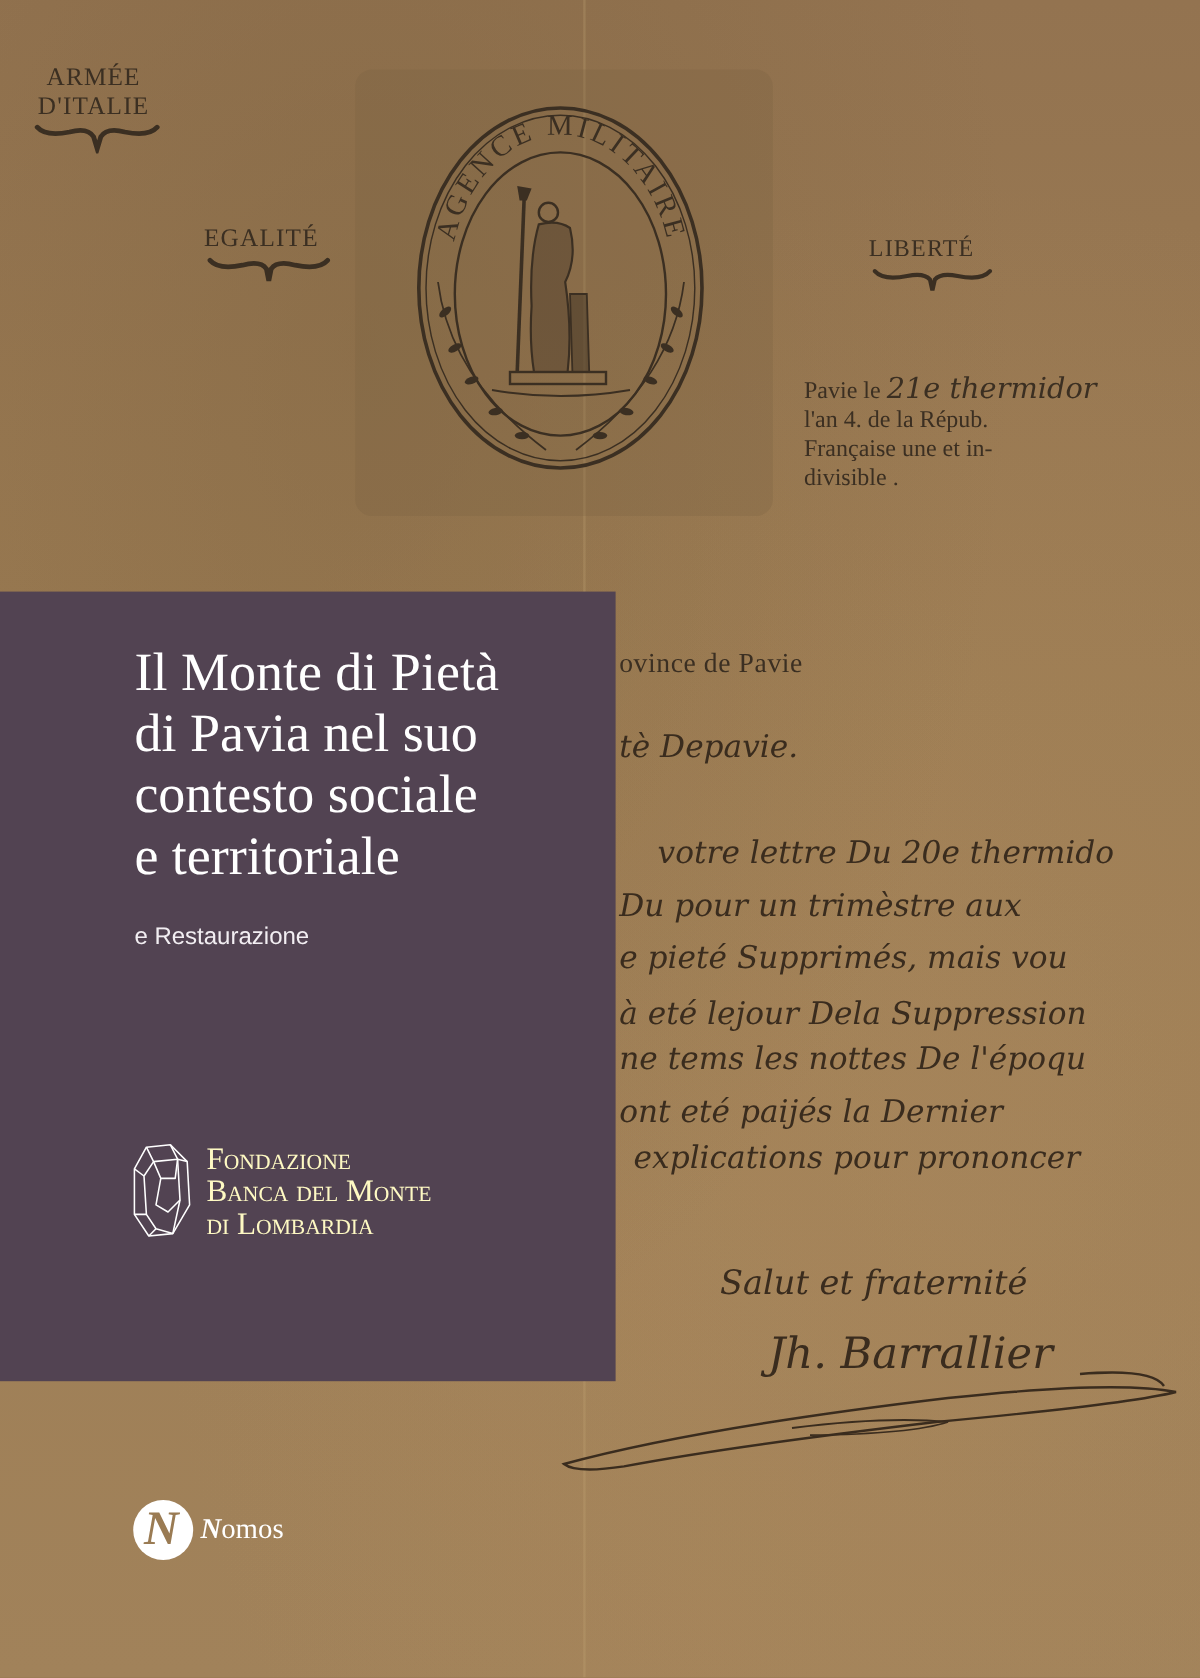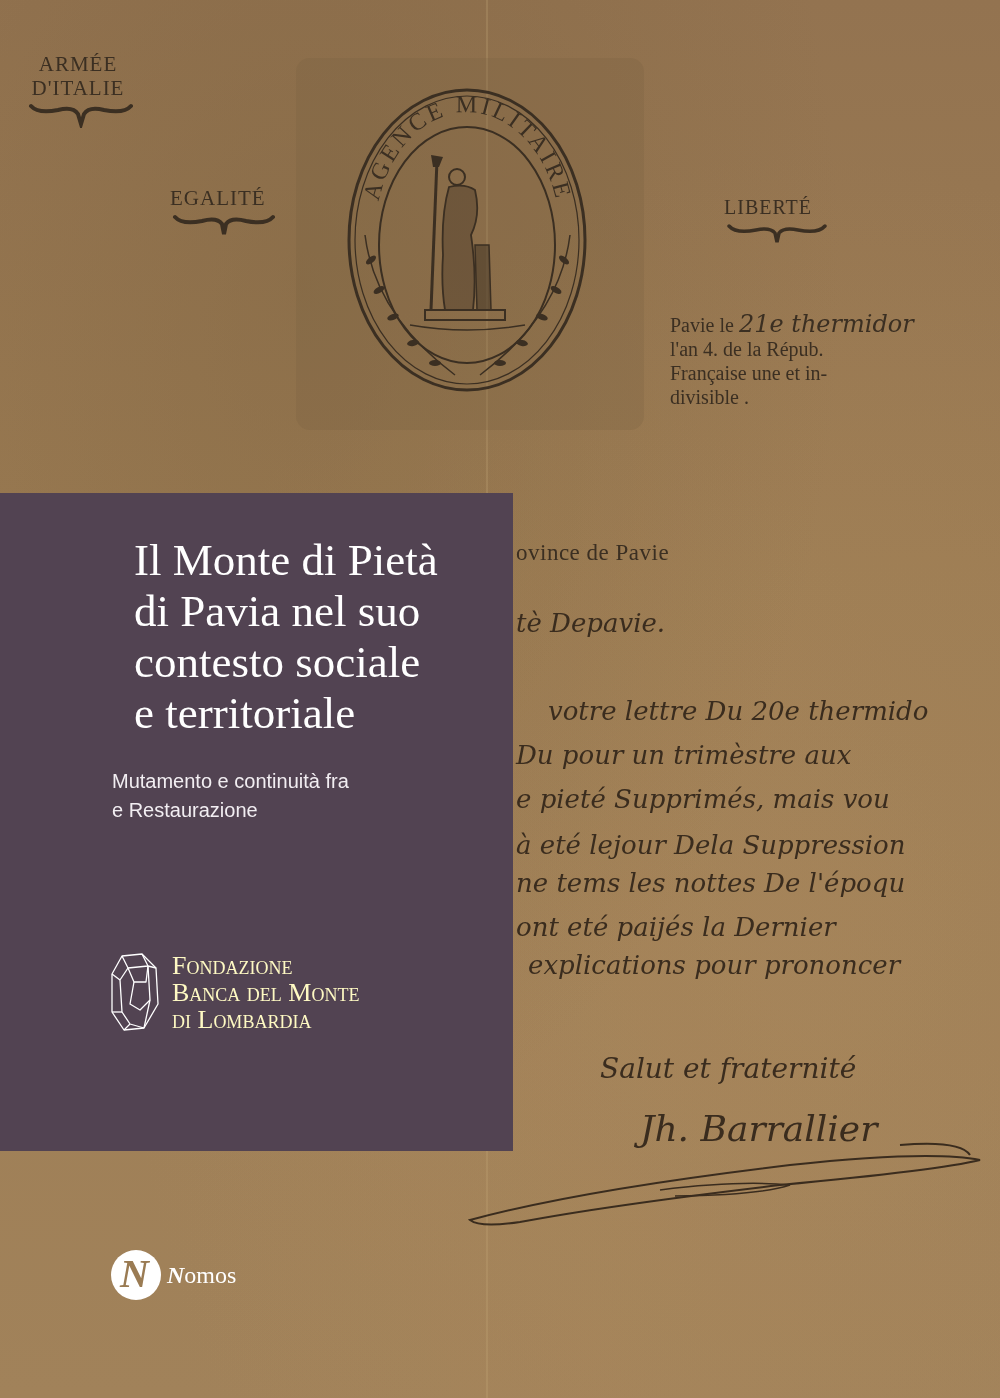--- a/index.html
+++ b/index.html
@@ -43,21 +43,21 @@
 
   .panel {
     position: absolute; left: 0; top: 493px; width: 513px; height: 658px;
     background: #524352;
   }
   .title {
     position: absolute; left: 112px; top: 535px; width: 380px;
     font-family: "Liberation Serif", serif; color: #ffffff;
     font-size: 45px; line-height: 51px;
   }
-  .title div { white-space: nowrap; margin-left: 22px; }
+  .title div { white-space: nowrap; }
   .subtitle {
     position: absolute; left: 112px; top: 767px; width: 380px;
     font-family: "Liberation Sans", sans-serif; color: #f2eef2;
     font-size: 20px; line-height: 29px;
   }
   .fond {
     position: absolute; left: 110px; top: 950px; width: 310px; height: 85px;
   }
   .fond-icon { position: absolute; left: 0; top: 2px; width: 50px; height: 80px; }
   .fond-text {
@@ -171,21 +171,20 @@
 <div class="panel"></div>
 
 <div class="title">
   <div>Il Monte di Pietà</div>
   <div>di Pavia nel suo</div>
   <div>contesto sociale</div>
   <div>e territoriale</div>
 </div>
 
 <div class="subtitle">
-  <div>Mutamento e continuità fra</div>
   <div>e Restaurazione</div>
 </div>
 
 <div class="fond">
   <svg class="fond-icon" viewBox="0 0 50 80">
     <g fill="none" stroke="#ffffff" stroke-width="1.3" stroke-linejoin="round">
       <path d="M12 4 L32 2 L46 16 L48 52 L34 76 L14 78 L2 60 L2 22 Z"></path>
       <path d="M12 4 L18 16 L38 14 L32 2"></path>
       <path d="M18 16 L10 28 L12 60 L20 72 L34 76"></path>
       <path d="M38 14 L46 16"></path>

